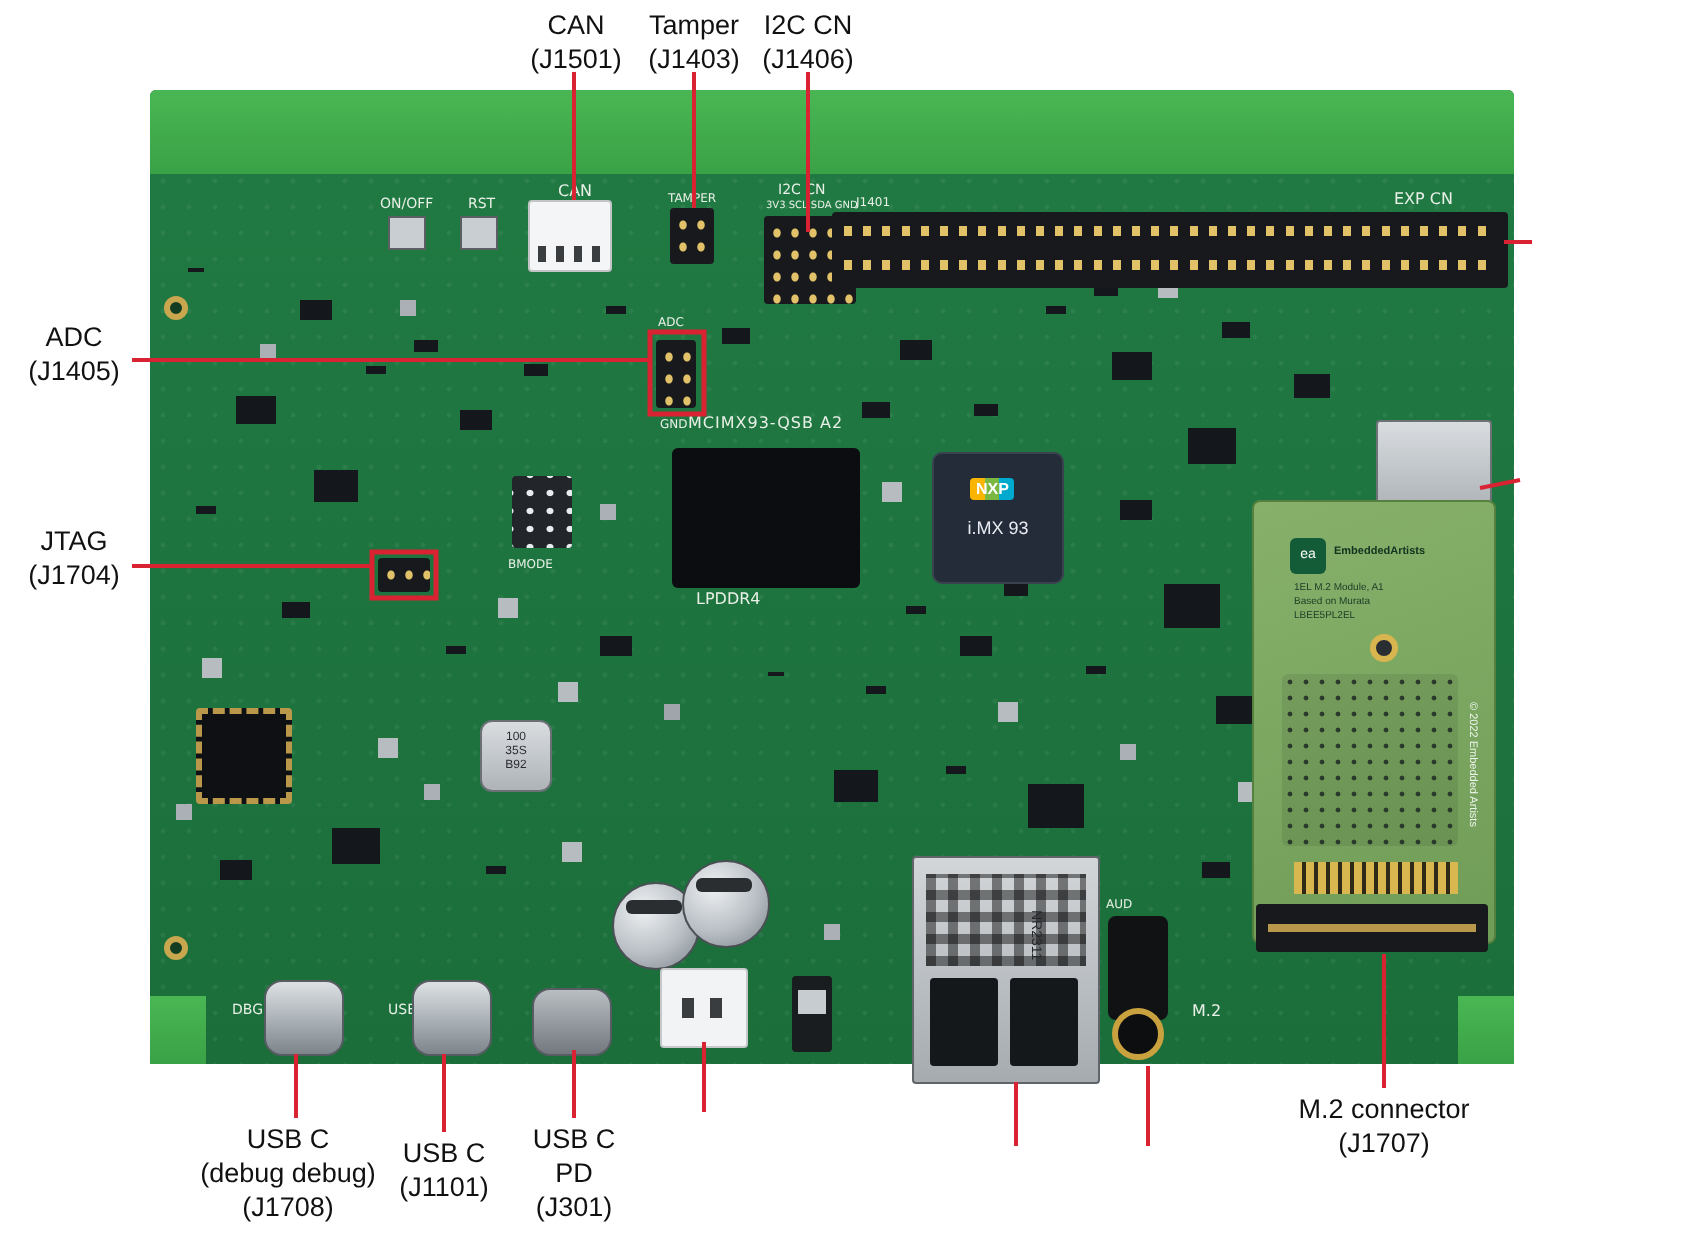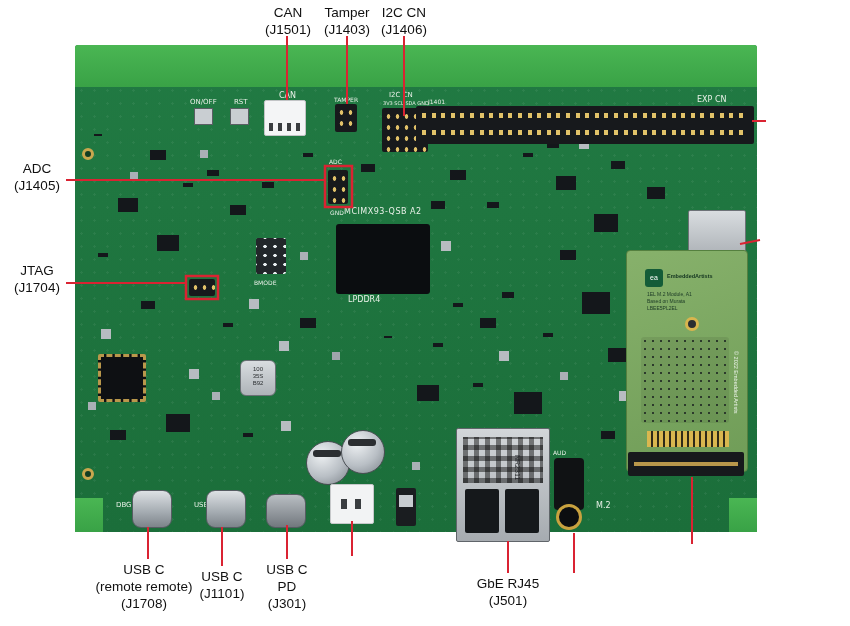--- a/index.html
+++ b/index.html
@@ -96,20 +96,24 @@
   <div class="hdr dotgrid" style="left:189px;top:279px;width:26px;height:17px;"></div>
 
   <div class="abs" style="left:256px;top:238px;width:30px;height:36px;background:#22262a;border-radius:2px;background-image:radial-gradient(#e8ecef 1.5px,transparent 2px);background-size:10px 9px;background-position:4px 4px;"></div>
   <div class="silk" style="left:254px;top:280px;font-size:6px;">BMODE</div>
 
   <div class="silk" style="left:344px;top:208px;font-size:8px;letter-spacing:.5px;">MCIMX93-QSB A2</div>
 
   <div class="chip" style="left:336px;top:224px;width:94px;height:70px;"></div>
   <div class="silk" style="left:348px;top:296px;font-size:8px;">LPDDR4</div>
 
+  <div class="abs" style="left:466px;top:226px;width:64px;height:64px;background:#252c39;border:1px solid #3a4250;border-radius:5px;">
+    <div class="abs" style="left:18px;top:12px;padding:1px 3px;border-radius:2px;color:#fff;font-weight:bold;font-size:8px;background:linear-gradient(90deg,#f9b500 0 34%,#7bb842 34% 67%,#00a9ce 67%);">NXP</div>
+    <div class="abs" style="left:0;top:32px;width:64px;text-align:center;color:#e9edf2;font-size:9px;">i.MX 93</div>
+  </div>
 
   <div class="abs" style="left:688px;top:210px;width:56px;height:48px;background:linear-gradient(#d9dde0,#a9aeb3);border:1px solid #6d7277;border-radius:2px;"></div>
 
   <div class="abs" style="left:626px;top:250px;width:120px;height:220px;background:linear-gradient(160deg,#87b16b,#6f9c57);border:1px solid #55803f;border-radius:4px;">
     <div class="abs" style="left:18px;top:18px;width:18px;height:18px;background:#145c38;border-radius:3px;color:#fff;font-size:7px;text-align:center;line-height:18px;">ea</div>
     <div class="abs" style="left:40px;top:22px;font-size:5.5px;font-weight:bold;color:#12331f;">EmbeddedArtists</div>
     <div class="abs" style="left:20px;top:40px;font-size:5px;color:#1c3a26;">1EL M.2 Module, A1</div>
     <div class="abs" style="left:20px;top:47px;font-size:5px;color:#1c3a26;">Based on Murata</div>
     <div class="abs" style="left:20px;top:54px;font-size:5px;color:#1c3a26;">LBEE5PL2EL</div>
     <div class="abs" style="left:58px;top:66px;width:14px;height:14px;border:3px solid #d8b54e;border-radius:50%;background:#2a2d31;box-sizing:border-box;"></div>
@@ -194,30 +198,30 @@
   <div class="callout" style="left:6px;top:161px;width:62px;">
     <div>ADC</div>
     <div>(J1405)</div>
   </div>
   <div class="callout" style="left:6px;top:263px;width:62px;">
     <div>JTAG</div>
     <div>(J1704)</div>
   </div>
   <div class="callout" style="left:86px;top:562px;width:116px;">
     <div>USB C</div>
-    <div>(remote remote)</div>
+    <div>(debug debug)</div>
     <div>(J1708)</div>
   </div>
   <div class="callout" style="left:192px;top:569px;width:60px;">
     <div>USB C</div>
     <div>(J1101)</div>
   </div>
   <div class="callout" style="left:257px;top:562px;width:60px;">
     <div>USB C</div>
     <div>PD</div>
     <div>(J301)</div>
   </div>
-  <div class="callout" style="left:470px;top:576px;width:76px;">
-    <div>GbE RJ45</div>
-    <div>(J501)</div>
+  <div class="callout" style="left:640px;top:547px;width:104px;">
+    <div>M.2 connector</div>
+    <div>(J1707)</div>
   </div>
 
 </div>
 
 </body></html>

